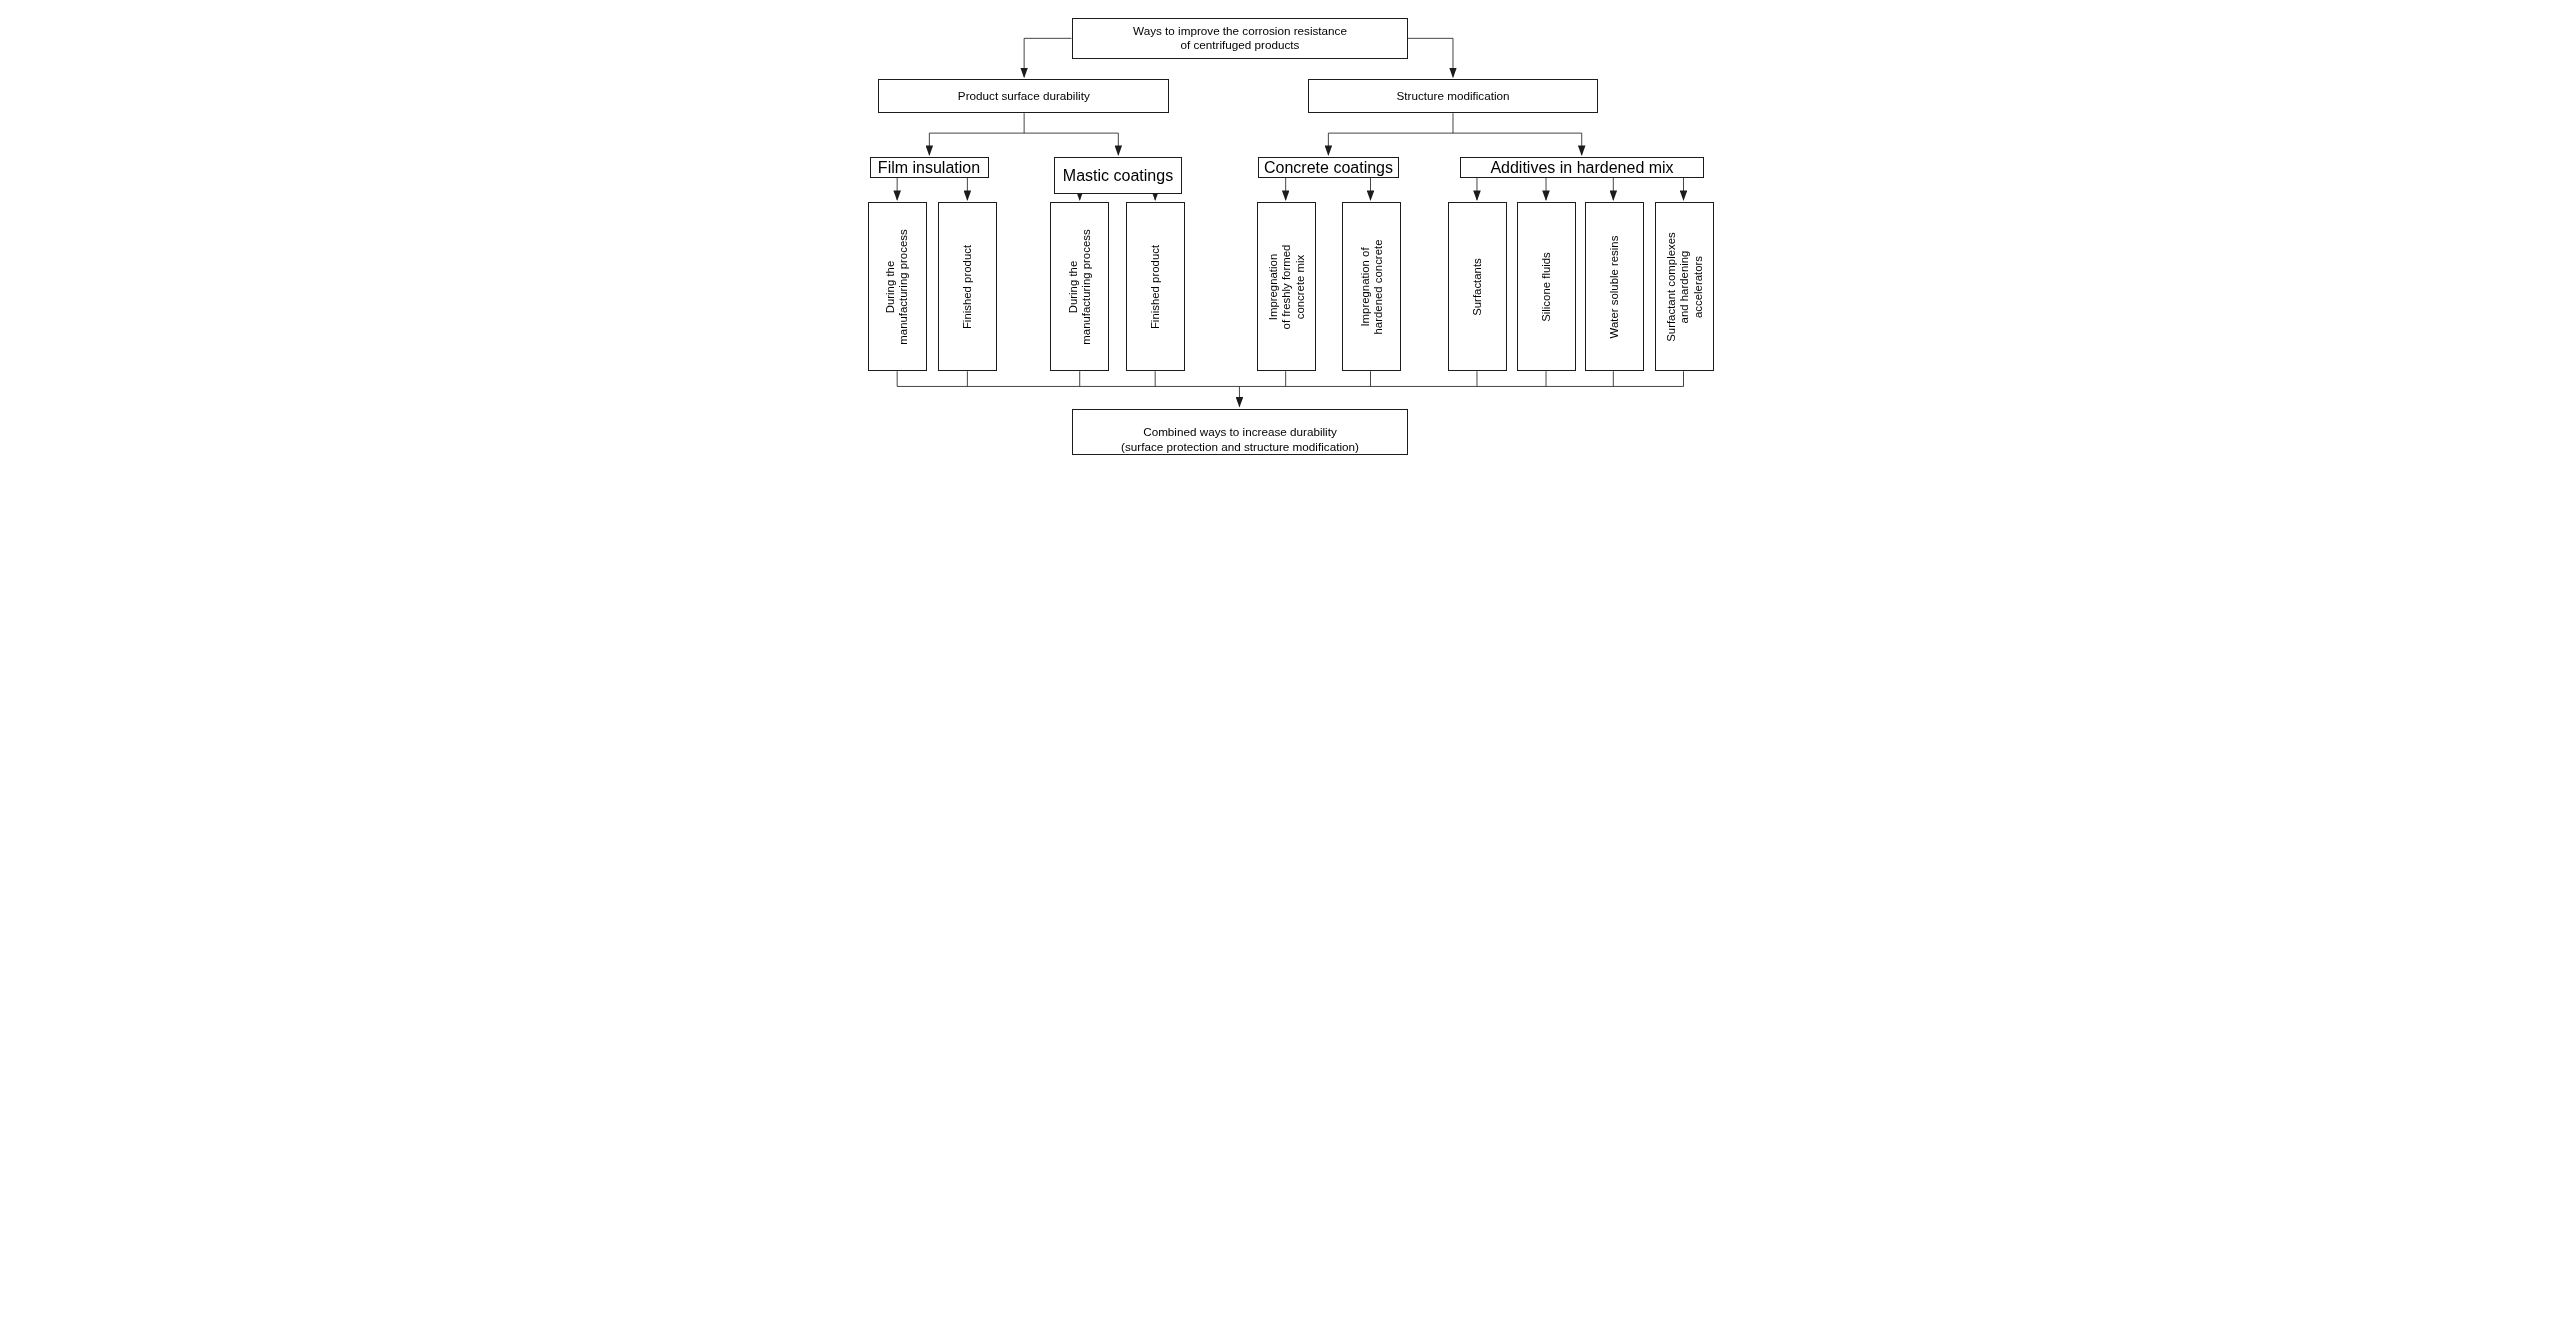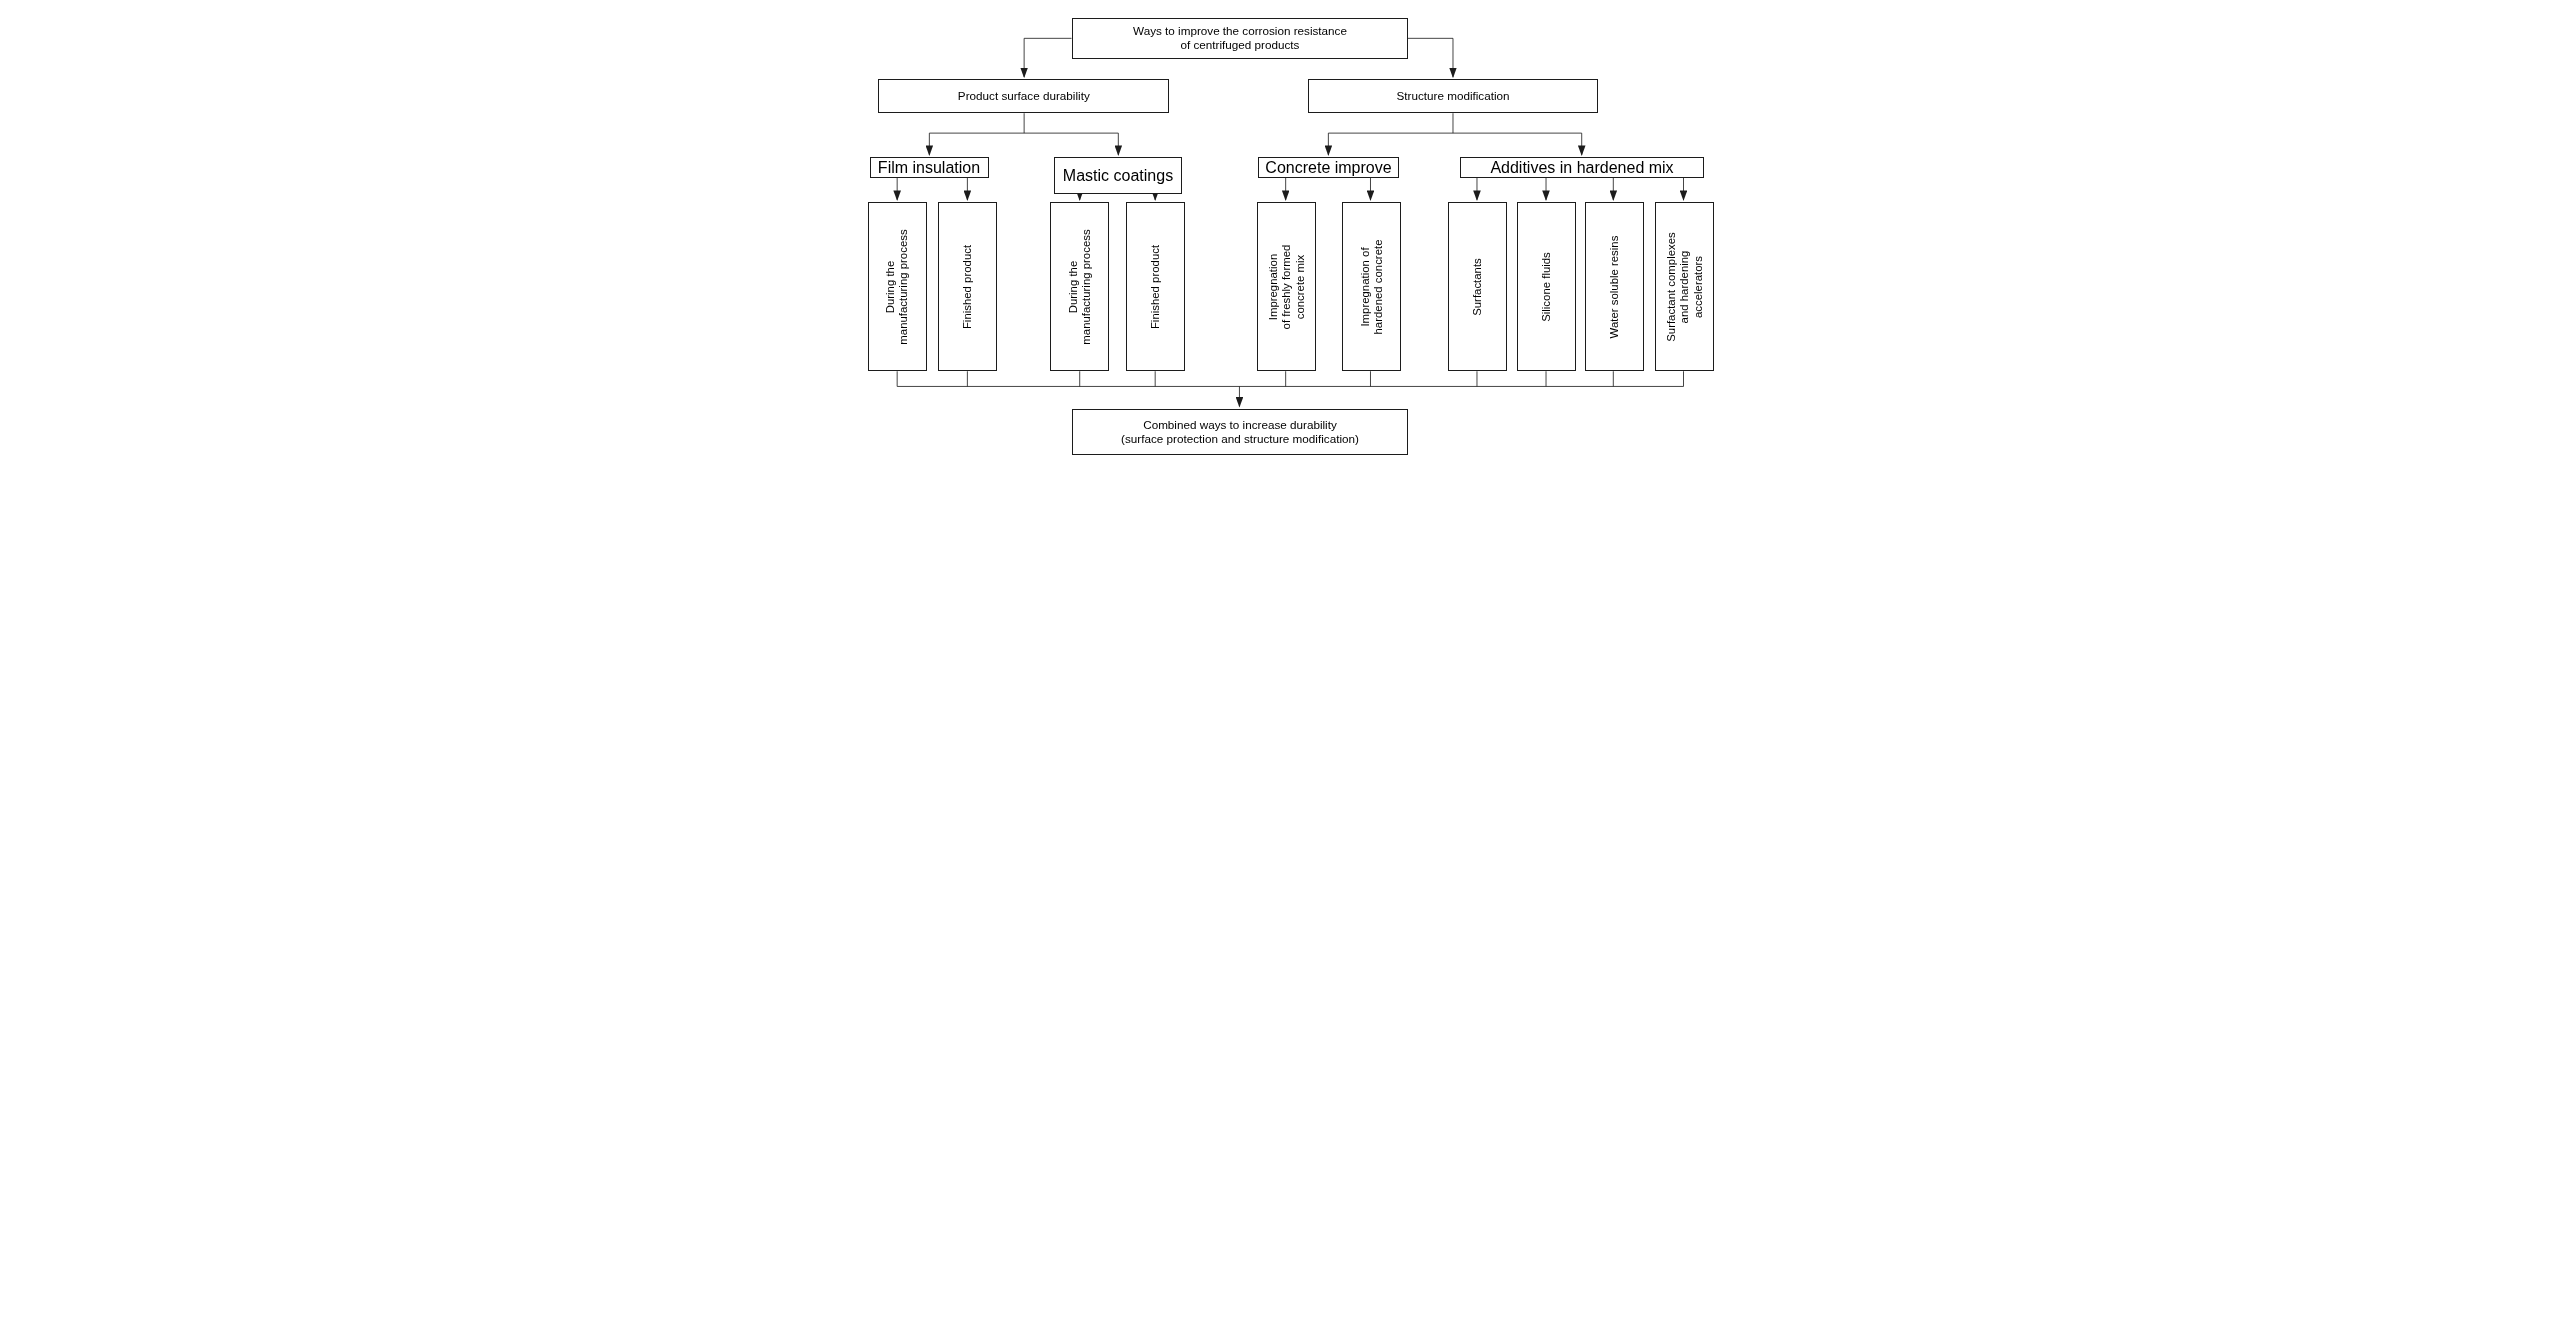--- a/index.html
+++ b/index.html
@@ -115,21 +115,21 @@
     <span class="lbl">Structure modification</span>
   </div>
 
   <div class="node hbox small" style="left:10.5px; top:145px; width:119px; height:20.5px;">
     <span class="lbl">Film insulation</span>
   </div>
   <div class="node hbox small" style="left:195px; top:145px; width:128px; height:37px;">
     <span class="lbl">Mastic coatings</span>
   </div>
   <div class="node hbox small" style="left:399px; top:145px; width:141px; height:20.5px;">
-    <span class="lbl">Concrete improve</span>
+    <span class="lbl">Concrete coatings</span>
   </div>
   <div class="node hbox small" style="left:601px; top:145px; width:244px; height:20.5px;">
     <span class="lbl">Additives in hardened mix</span>
   </div>
 
   <div class="node vbox" style="left:8.8px; top:190px; width:59px; height:169px;">
     <span class="lbl">During the
 manufacturing process</span>
   </div>
   <div class="node vbox" style="left:79px; top:190px; width:59px; height:169px;">
@@ -159,19 +159,19 @@
   </div>
   <div class="node vbox" style="left:726px; top:190px; width:59px; height:169px;">
     <span class="lbl">Water soluble resins</span>
   </div>
   <div class="node vbox" style="left:796px; top:190px; width:59px; height:169px;">
     <span class="lbl">Surfactant complexes
 and hardening
 accelerators</span>
   </div>
 
-  <div class="node hbox" style="left:213px; top:397px; width:336px; height:46px;">
+  <div class="node hbox" style="left:213px; top:397px; width:336px; height:46px;align-items:flex-end;">
     <span class="lbl">Combined ways to increase durability
 (surface protection and structure modification)</span>
   </div>
 
 </div>
 
 
 </body></html>

